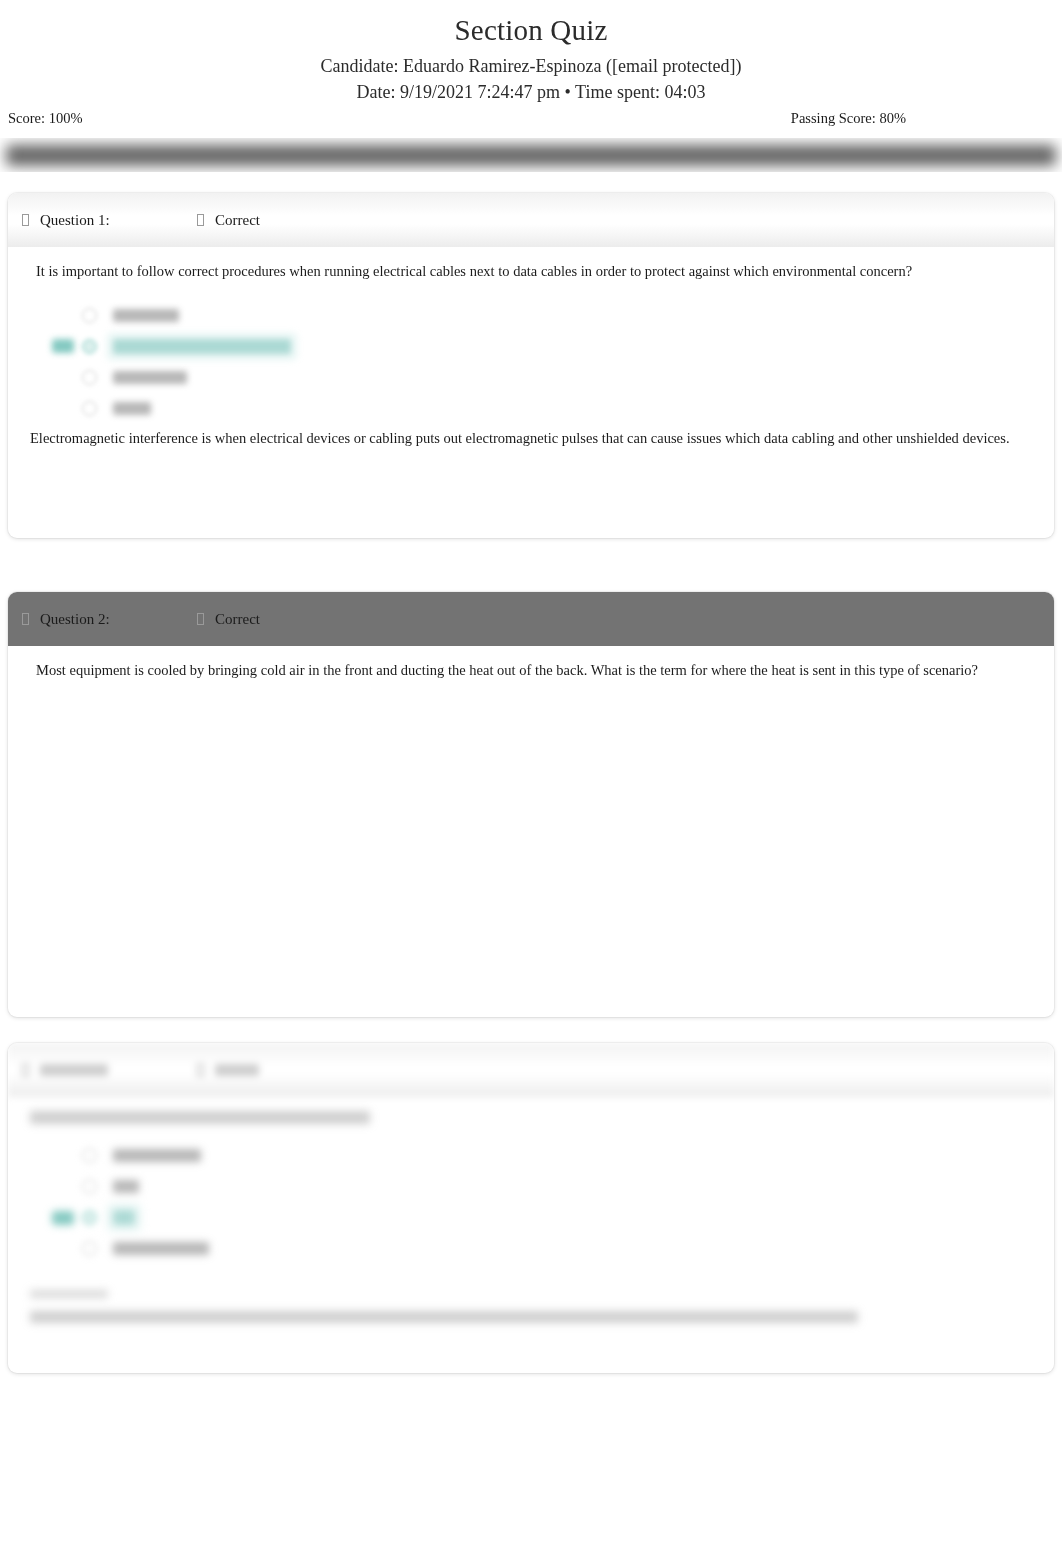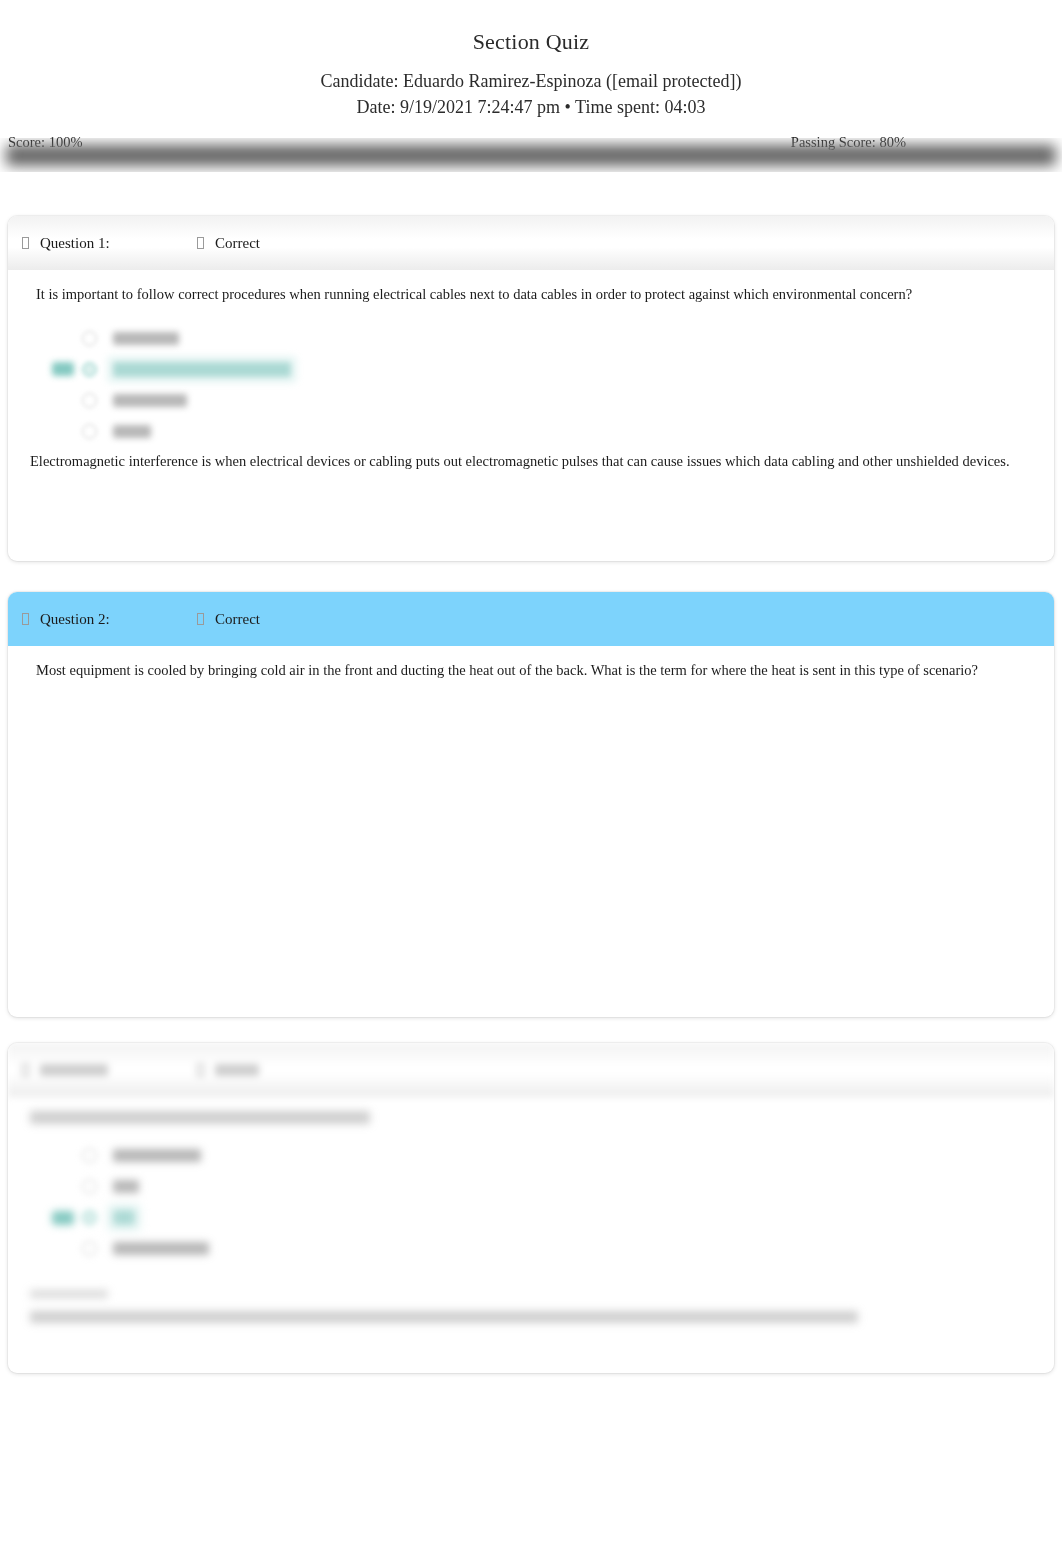--- a/index.html
+++ b/index.html
@@ -15,25 +15,25 @@
     color: #1b1b1b;
     overflow: hidden;
   }
 
   
   .report-header {
     padding-top: 14px;
     text-align: center;
   }
   .report-title {
-    font-size: 22px;
+    font-size: 29px;
     font-weight: 400;
     line-height: 1.15;
     color: #2b2b2b;
-    margin: 15px;
+    margin: 0;
     letter-spacing: 0.2px;
   }
   .report-sub {
     font-size: 18px;
     line-height: 1.35;
     color: #2b2b2b;
     margin-top: 7px;
   }
   .report-sub div { margin: 1px 0; }
 
@@ -42,21 +42,20 @@
     position: absolute;
     top: 110px;
     left: 0;
     width: 914px;
     display: flex;
     justify-content: space-between;
     font-size: 14.5px;
     color: #1b1b1b;
     box-sizing: border-box;
     padding: 0 8px;
-    margin-top: 24px;
   }
 
   
   .progress-wrap {
     position: absolute;
     top: 138px;
     left: 0;
     width: 1062px;
     height: 34px;
     overflow: hidden;
@@ -85,21 +84,21 @@
   }
   .qcard-head {
     height: 54px;
     background: linear-gradient(180deg, #f2f2f2 0%, #ffffff 42%, #ffffff 58%, #ececec 100%);
     display: flex;
     align-items: center;
     padding-left: 14px;
     box-sizing: border-box;
   }
   .qcard-head.plain {
-    background: #7dd3fc;
+    background: #737373;
     align-items: center;
   }
   .q-label-group,
   .q-status-group {
     display: flex;
     align-items: center;
   }
   .q-label-group { width: 175px; }
   .tofu {
     display: inline-block;
@@ -219,21 +218,21 @@
 
 <div class="score-row">
   <div>Score: 100%</div>
   <div>Passing Score: 80%</div>
 </div>
 
 <div class="progress-wrap">
   <div class="progress-bar"></div>
 </div>
 
-<div class="qcard" style="top:216px; height:345px;">
+<div class="qcard" style="top:193px; height:345px;">
   <div class="qcard-head">
     <div class="q-label-group">
       <span class="tofu"></span>
       <span class="q-label">Question 1:</span>
     </div>
     <div class="q-status-group">
       <span class="tofu"></span>
       <span class="q-status">Correct</span>
     </div>
   </div>

